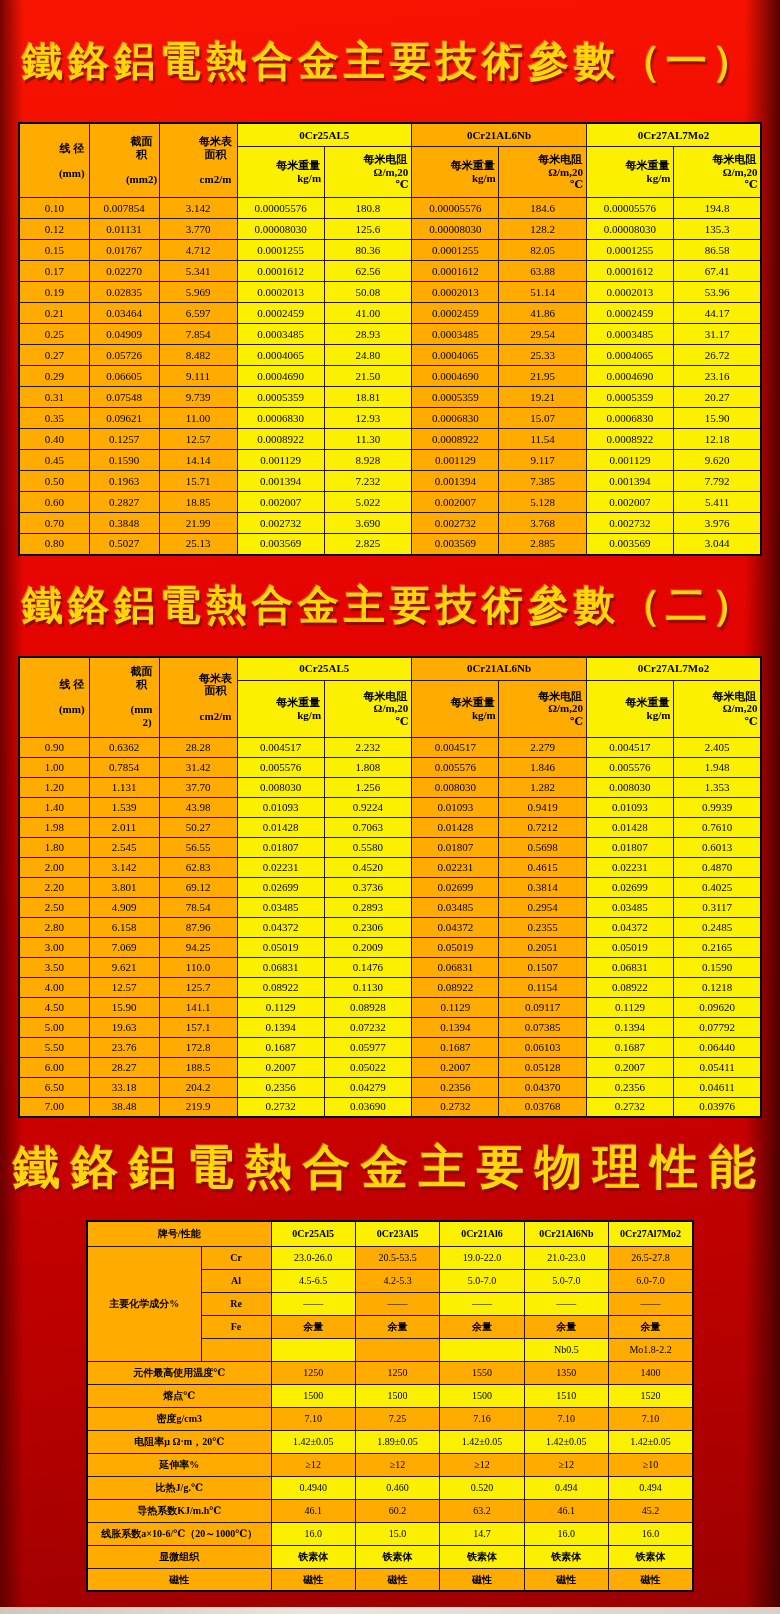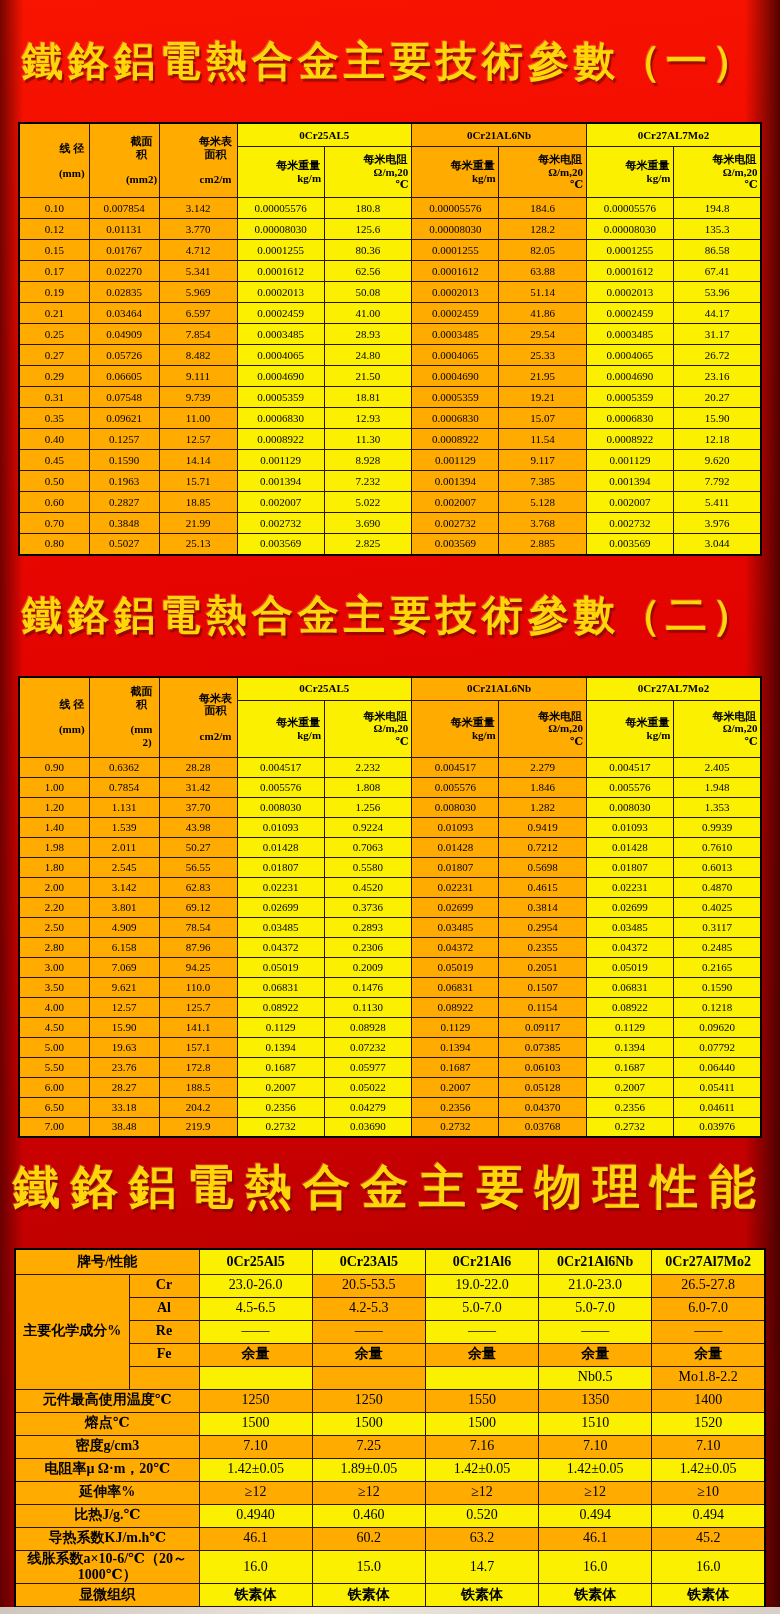--- a/index.html
+++ b/index.html
@@ -7,21 +7,21 @@
     position:relative;
     width:780px;height:1614px;overflow:hidden;margin:0 auto;
     background-image:
       linear-gradient(90deg, rgba(80,0,0,.78) 0%, rgba(80,0,0,0) 3%, rgba(80,0,0,0) 95.5%, rgba(55,0,0,.85) 100%),
       linear-gradient(175deg, #f81400 0%, #ee0800 22%, #e00300 45%, #cc0000 66%, #b40000 85%, #9c0000 100%);
     font-family:"Liberation Serif","DejaVu Serif",serif;
     color:#000;
   }
   .title-wrap{display:flex;align-items:center;justify-content:center;}
   .tw1{height:122px;}
-  .tw2{height:120px;border-radius:20px;}
+  .tw2{height:100px;border-radius:20px;}
   .tw3{height:98px;border-radius:25px;}
   .poster-title{
     margin:0;font-weight:bold;color:#ffd60a;
     text-shadow:2px 3px 1px rgba(110,10,0,.65), -1px -1px 0 rgba(255,255,160,.25);
     font-family:"Liberation Serif","DejaVu Serif",serif;
     white-space:nowrap;
   }
   .pt-small{font-size:41px;letter-spacing:5px;}
   .pt-big{font-size:47px;letter-spacing:11px;}
 
@@ -32,21 +32,21 @@
   .cell-y{background:#fbf000;}
   .pre{white-space:pre-wrap;padding-left:36px;}
 
   .t-param{width:744px;margin:0 auto;border:2px solid #000;font-size:11px;}
   .t-param thead tr.group-row th{height:22px;}
   .t1 thead tr.sub-row th{height:50px;}
   .t2 thead tr.sub-row th{height:56px;}
   .t1 tbody tr{height:21px;}
   .t2 tbody tr{height:20px;}
 
-  .t-phys{width:752px;margin:12px auto;border:2px solid #000;font-size:14px;}
+  .t-phys{width:608px;margin:4px auto;border:2px solid #000;font-size:10px;}
   .t-phys thead tr{height:25px;}
   .t-phys tbody tr{height:23px;}
   .t-phys .label-cell{font-weight:bold;}
   .cjk-bold{font-weight:bold;}
 
   .bottom-strip{position:absolute;left:0;bottom:0;width:780px;height:7px;
     background:linear-gradient(90deg,#cfc6bc,#ece5dc 40%,#d8d0c6);}
 </style>
 </head>
 <body>

